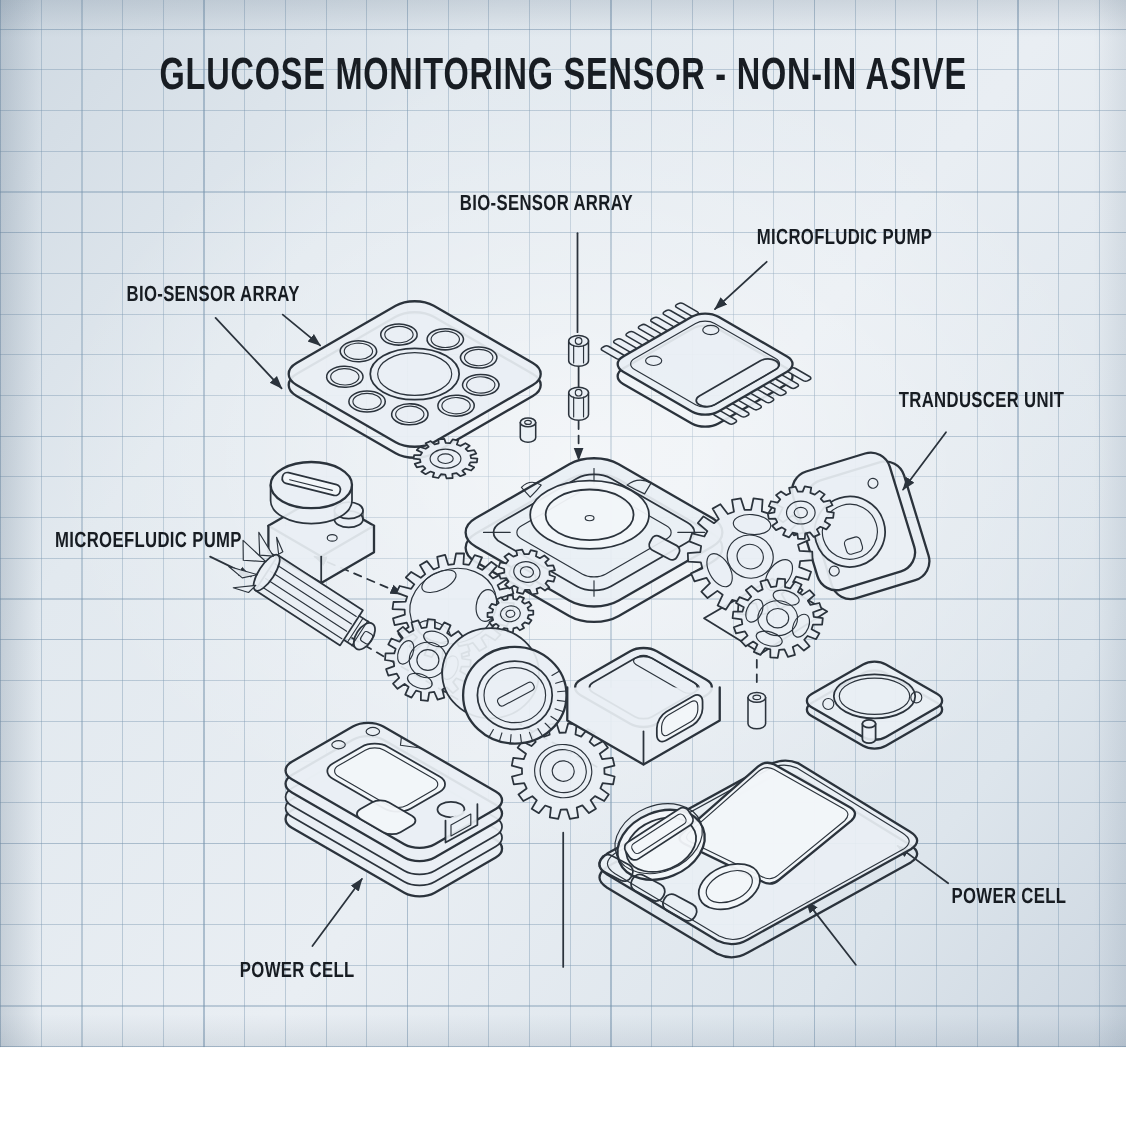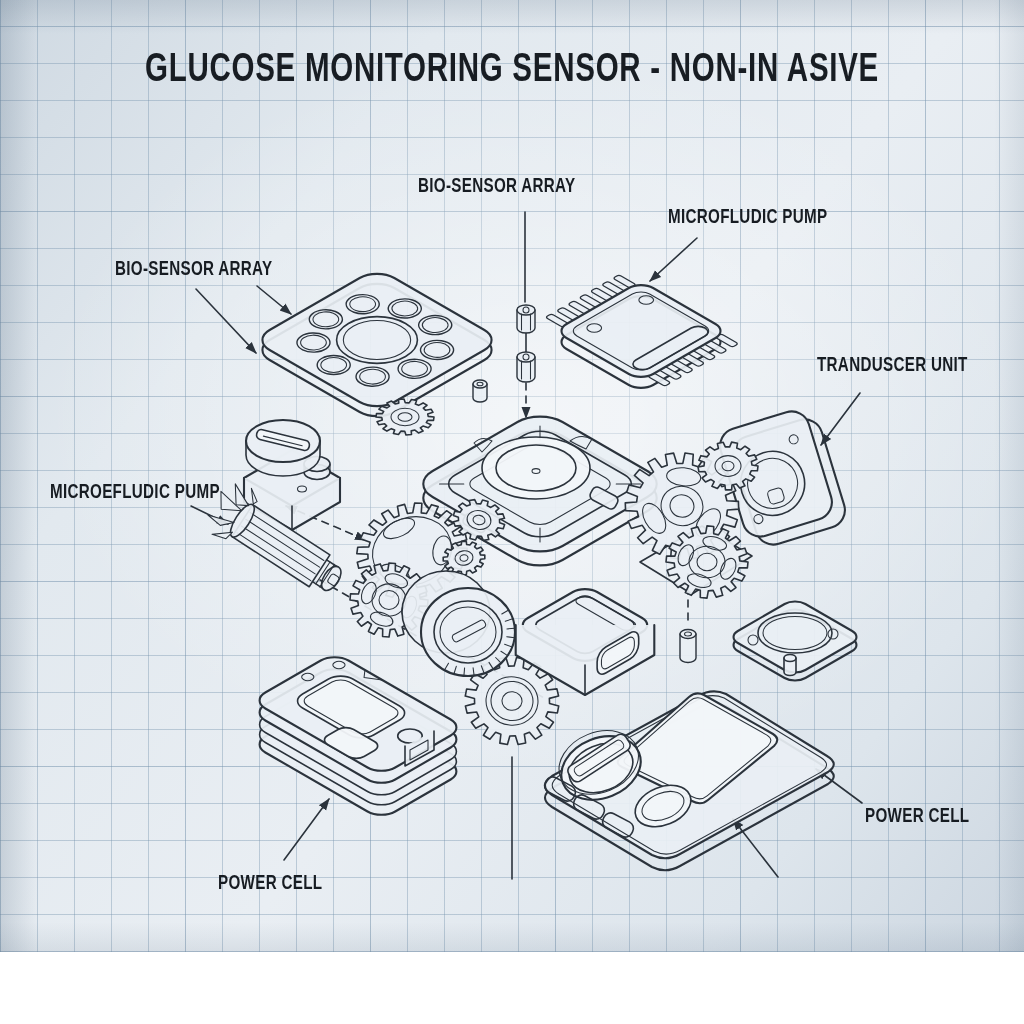--- a/index.html
+++ b/index.html
@@ -419,19 +419,19 @@
         </g>
       <g transform="translate(618,825) rotate(28)">
           <rect x="-16" y="-8" width="32" height="16" rx="7" class="s15"></rect>
         </g>
     </g>
   </svg>
 
   <div class="ttl"><span class="cx">GLUCOSE MONITORING SENSOR - NON-IN ASIVE</span></div>
 
   <div class="lbl" style="left:418px;top:174px"><span class="cx">BIO-SENSOR ARRAY</span></div>
-  <div class="lbl" style="left:668px;top:205px"><span class="cx">MICROFLUDIC PUMP</span></div>
+  <div class="lbl" style="left:688px;top:205px"><span class="cx">MICROFLUDIC PUMP</span></div>
   <div class="lbl" style="left:115px;top:257px"><span class="cx">BIO-SENSOR ARRAY</span></div>
   <div class="lbl" style="left:50px;top:480px"><span class="cx">MICROEFLUDIC PUMP</span></div>
   <div class="lbl" style="left:817px;top:353px"><span class="cx">TRANDUSCER UNIT</span></div>
   <div class="lbl" style="left:218px;top:871px"><span class="cx">POWER CELL</span></div>
   <div class="lbl" style="left:865px;top:804px"><span class="cx">POWER CELL</span></div>
 </div>
 
 </body></html>

